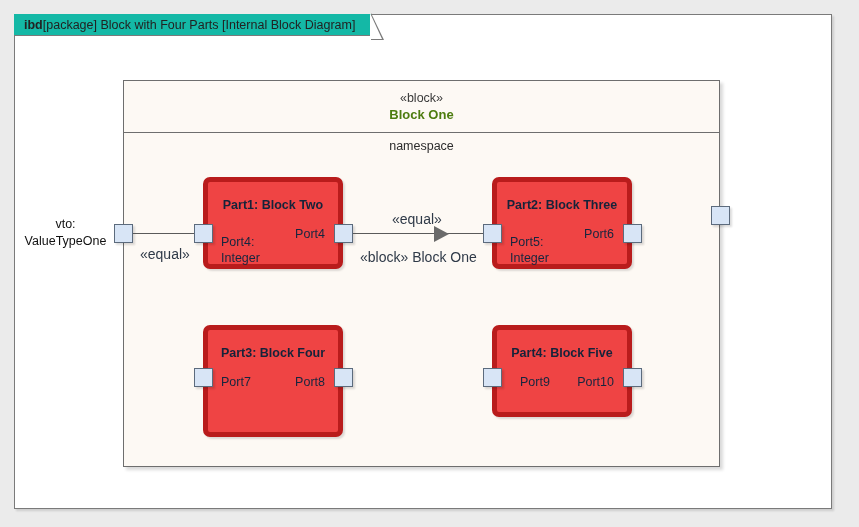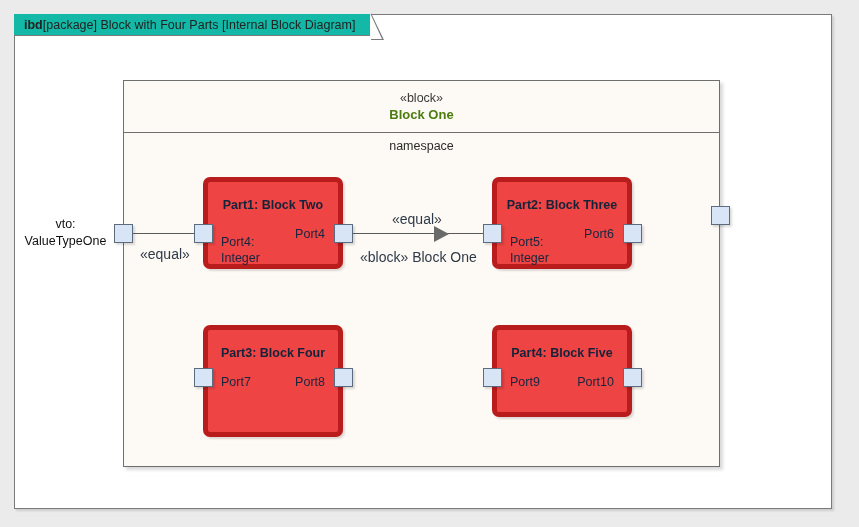--- a/index.html
+++ b/index.html
@@ -183,21 +183,21 @@
   <div class="part" style="left:203px;top:325px;width:140px;height:112px;">
     <div class="part-title">Part3: Block Four</div>
     <div class="port-label left" style="top:44px;">Port7</div>
     <div class="port-label right" style="top:44px;">Port8</div>
   </div>
   <div class="port" style="left:194px;top:368px;"></div>
   <div class="port" style="left:334px;top:368px;"></div>
 
   <div class="part" style="left:492px;top:325px;width:140px;height:92px;">
     <div class="part-title">Part4: Block Five</div>
-    <div class="port-label left" style="top:44px;">Port9</div>
+    <div class="port-label left" style="top:44px;margin-left:10px;">Port9</div>
     <div class="port-label right" style="top:44px;">Port10</div>
   </div>
   <div class="port" style="left:483px;top:368px;"></div>
   <div class="port" style="left:623px;top:368px;"></div>
 
   <div class="port" style="left:114px;top:224px;"></div>
   <div class="port" style="left:711px;top:206px;"></div>
 
   <div class="wire" style="left:133px;top:233px;width:61px;"></div>
   <div class="conn-label" style="left:140px;top:246px;">«equal»</div>

